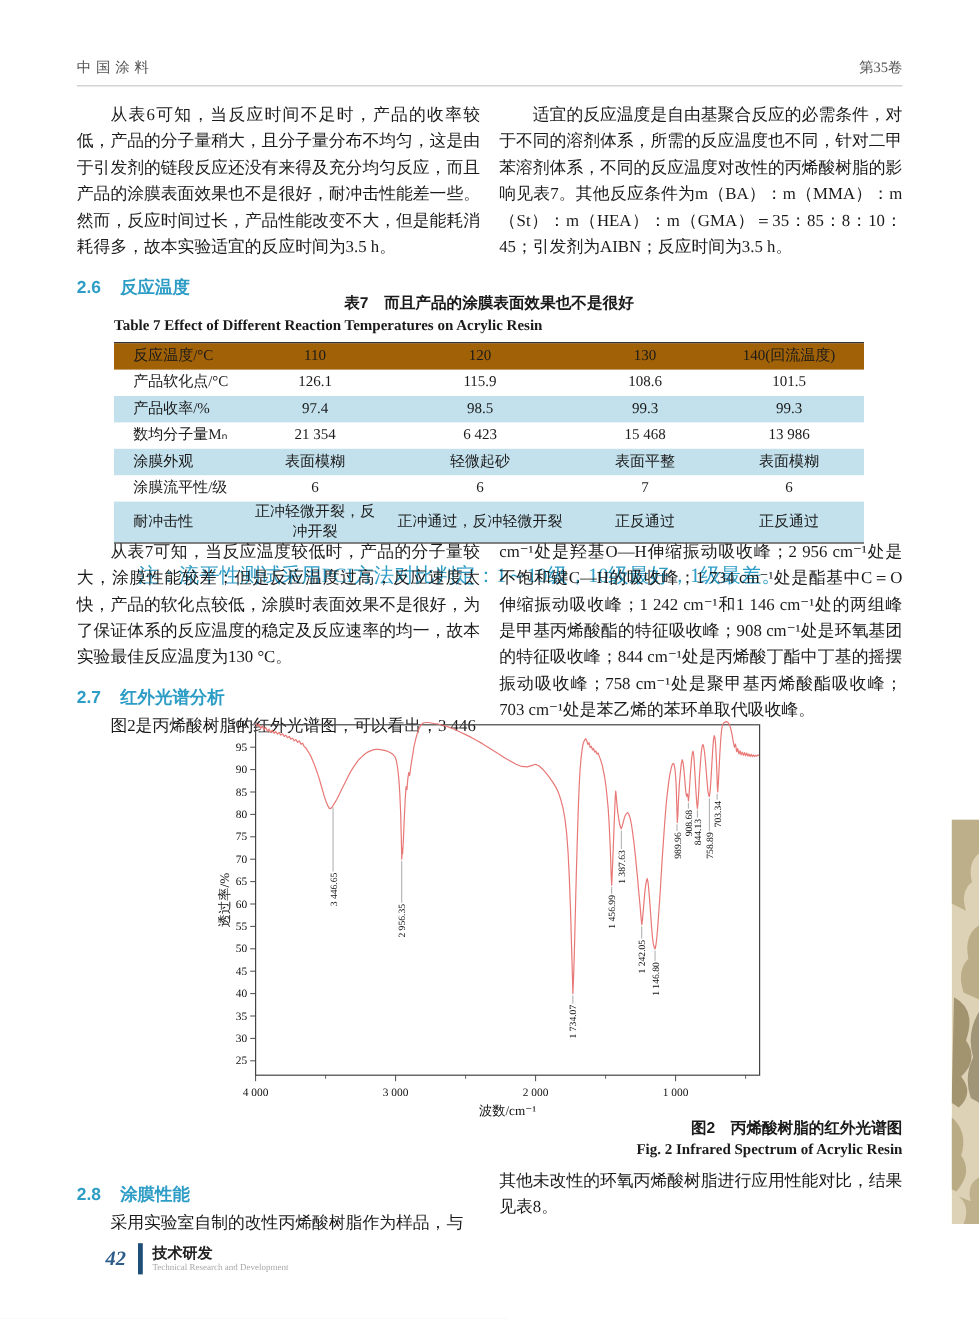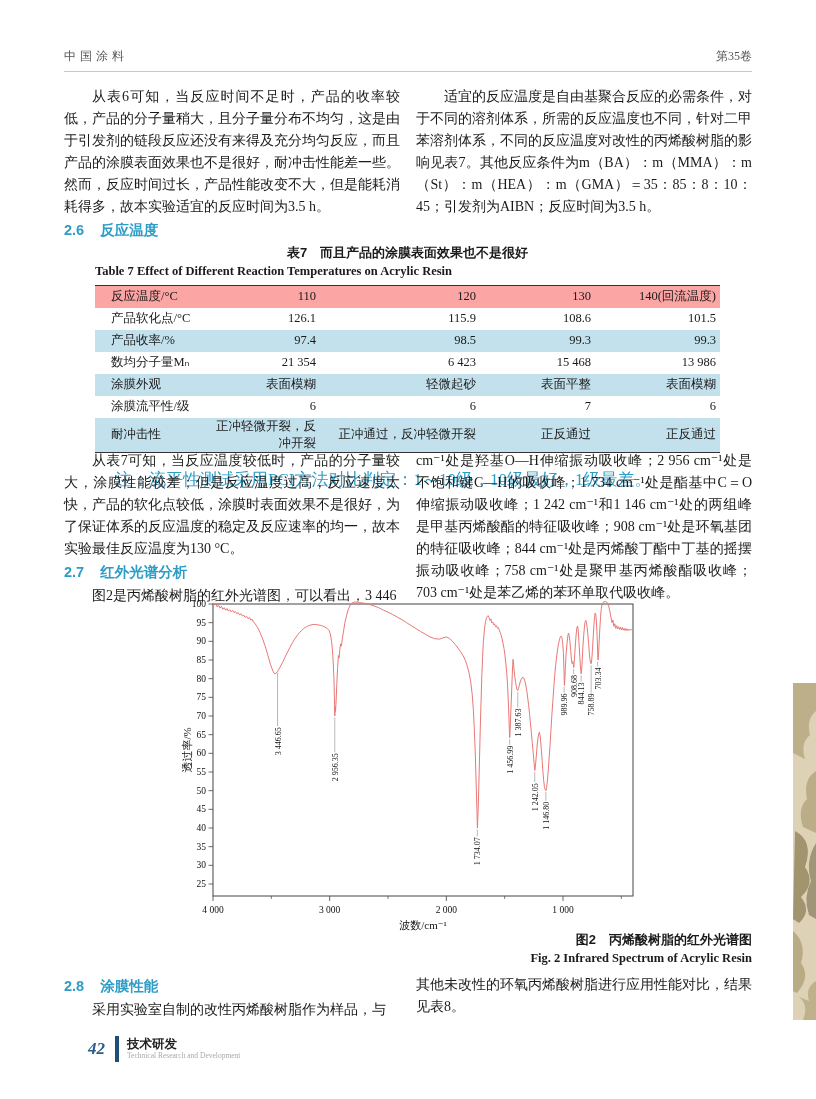--- a/index.html
+++ b/index.html
@@ -11,33 +11,33 @@
          justify-content:space-between; align-items:flex-end; border-bottom:1px solid #c9c9c9;
          padding-bottom:6px; font-size:12px; color:#555; }
   .hdr .journal { letter-spacing:4px; }
   
   .col { position:absolute; width:336px; font-size:14px; line-height:22px; text-align:justify; }
   .colL { left:64px; }  .colR { left:416px; }
   .row1 { top:86px; } .row2 { top:450px; } .row3 { top:974px; }
   .par { text-indent:2em; }
   .par.noindent { text-indent:0; }
   .sec { color:#2e9dc6; font-weight:bold; font-size:14.5px; text-align:left;
-         font-family:"Liberation Sans","DejaVu Sans",sans-serif; margin-top:1px; margin-bottom:2px; }
+         font-family:"Liberation Sans","DejaVu Sans",sans-serif; margin-top:11px; margin-bottom:2px; }
   .sec .num { margin-right:16px; }
   
   .table-block { position:absolute; top:244px; left:95px; width:625px; }
   .tbl-title-zh { text-align:center; font-weight:bold; font-size:13px;
                   font-family:"Liberation Sans","DejaVu Sans",sans-serif; }
   .tbl-title-en { text-align:left; font-weight:bold; font-size:12.5px; margin:2px 0 6px; }
   table { border-collapse:collapse; width:625px; font-size:12.5px;
           border-top:1.5px solid #333; border-bottom:1.5px solid #333; }
-  th,td { height:22px; padding:0 4px; font-weight:normal; text-align:right; }
+  th,td { height:22px; padding:0 4px; font-weight:normal; text-align:center; }
   th.c0, td.c0 { text-align:left; padding-left:16px; width:110px; }
   col.c1{width:110px} col.c2{width:115px} col.c3{width:160px} col.c4{width:115px} col.c5{width:125px}
-  thead tr { background:#fca5a5; }
+  thead tr { background:#a16207; }
   tbody tr:nth-child(even) { background:#c3e1ec; }
   .tbl-note { color:#2e9dc6; font-size:17px; margin-top:15px; padding-left:20px; }
   
   .chart { position:absolute; top:597px; left:180px; width:470px; height:338px; }
   .chart svg { display:block; }
   .tick { font:9.5px "Liberation Serif","DejaVu Sans",serif; fill:#111; }
   .peak { font:8px "Liberation Serif","DejaVu Sans",serif; fill:#111; }
   .axis-label { font:11px "Liberation Serif","DejaVu Sans",serif; fill:#111; }
   .fig-cap { position:absolute; left:64px; width:688px; text-align:right; }
   .fig-cap-zh { top:931px; font-weight:bold; font-size:13px;

